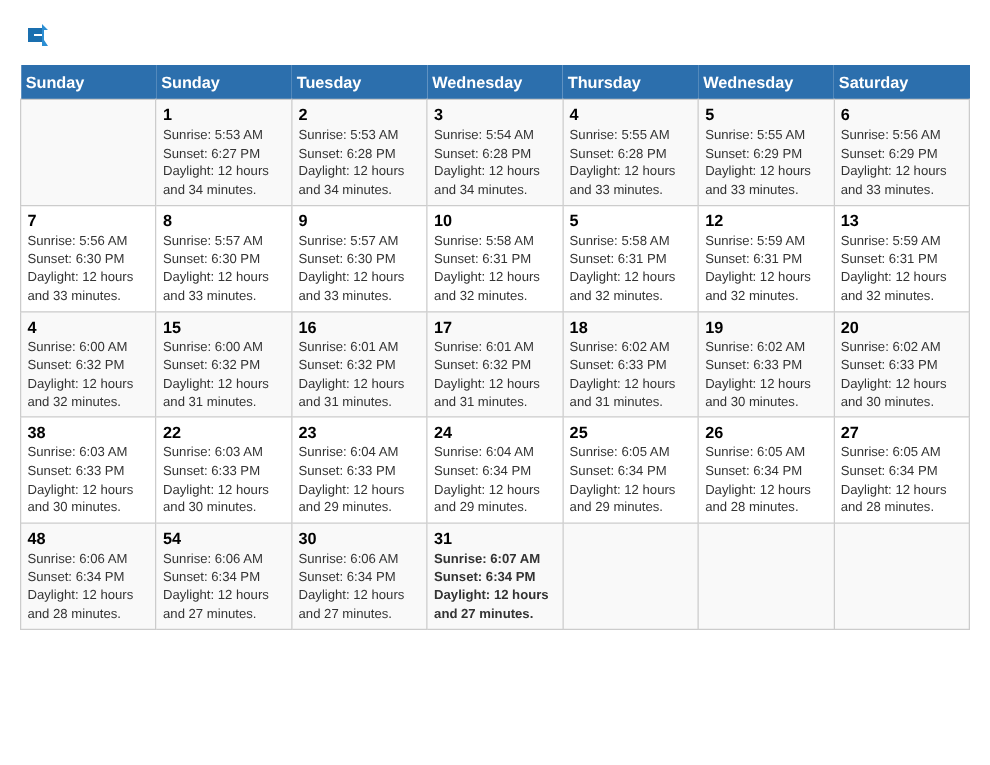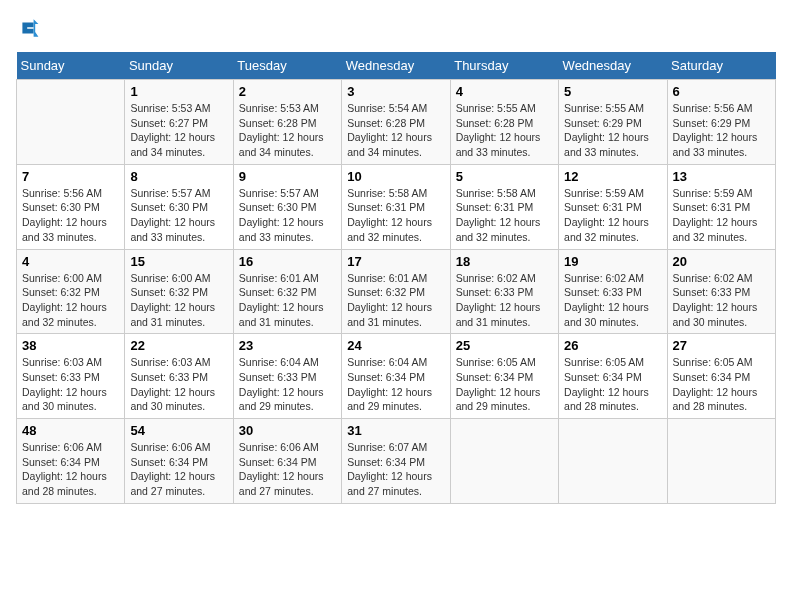--- a/index.html
+++ b/index.html
@@ -51,21 +51,21 @@
       width: 100%;
       border-collapse: collapse;
       font-size: 11px;
     }
     thead tr th {
       background-color: #2c6fad;
       color: #fff;
       padding: 6px 4px;
       text-align: left;
       font-size: 13px;
-      font-weight: normal;
+      font-weight: bold;
     }
     tbody tr td {
       border: 1px solid #ccc;
       vertical-align: top;
       padding: 4px 5px;
       height: 82px;
       width: 108px;
     }
     .day-num {
       font-weight: bold;
@@ -335,21 +335,21 @@
         </td>
         <td>
           <span class="day-num">30</span>
           <div class="cell-text" style="white-space: pre-line;">Sunrise: 6:06 AM
 Sunset: 6:34 PM
 Daylight: 12 hours
 and 27 minutes.</div>
         </td>
         <td>
           <span class="day-num">31</span>
-          <div class="cell-text" style="white-space: pre-line;">Sunrise: 6:07 AM
+          <div class="cell-text" style="white-space: pre-line; font-weight: bold;">Sunrise: 6:07 AM
 Sunset: 6:34 PM
 Daylight: 12 hours
 and 27 minutes.</div>
         </td>
         <td class="empty"></td>
         <td class="empty"></td>
         <td class="empty"></td>
       </tr>
     </tbody>
 </table>

